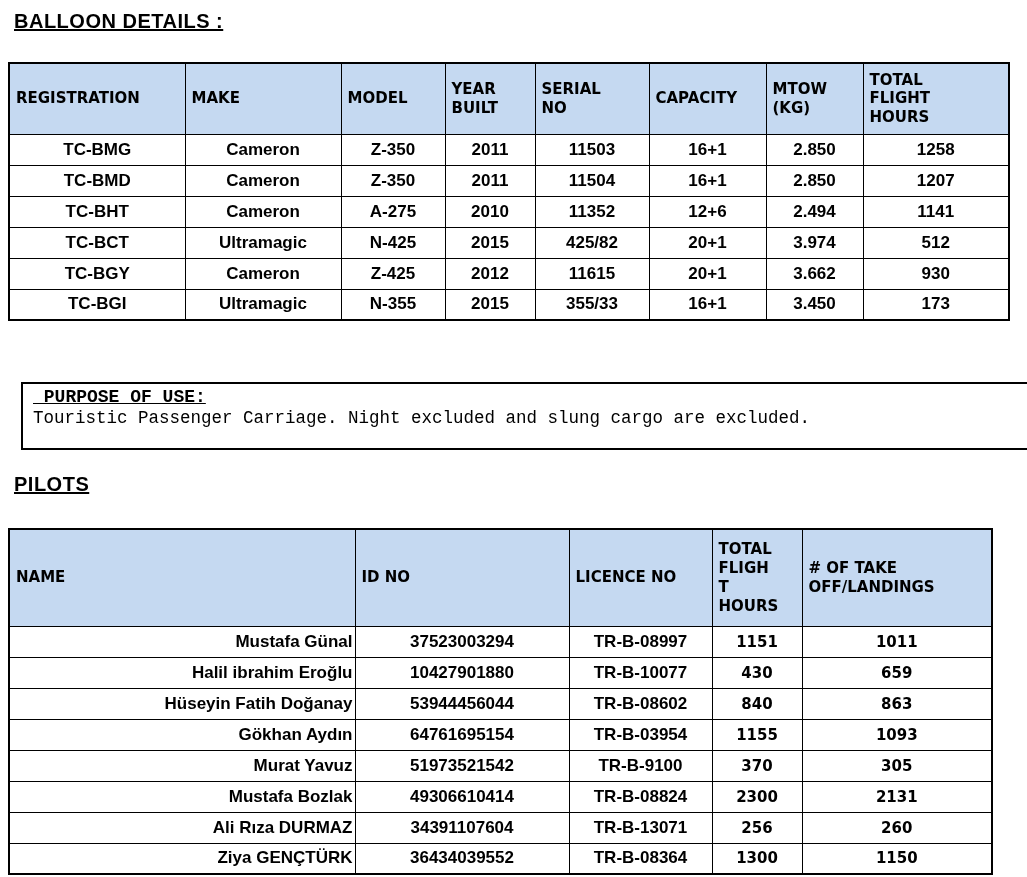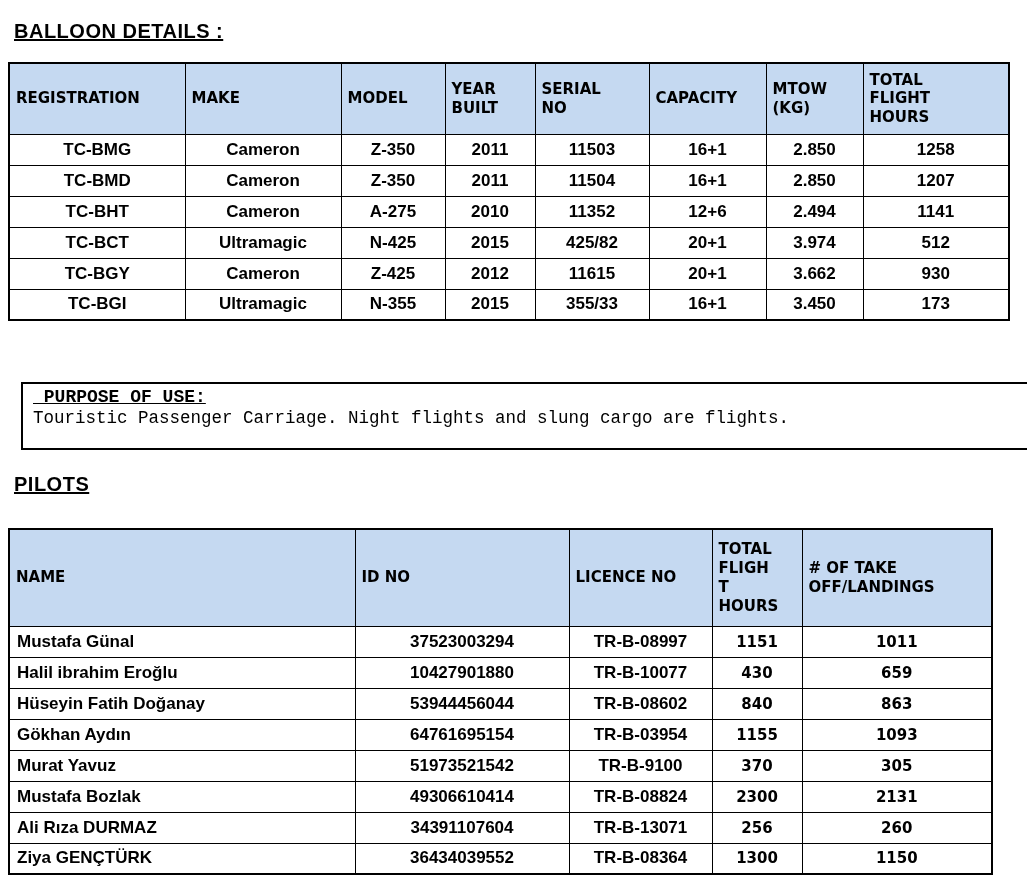--- a/index.html
+++ b/index.html
@@ -13,21 +13,21 @@
   }
   .section-title {
     position: absolute;
     font-family: "Liberation Sans", sans-serif;
     font-size: 20px;
     font-weight: bold;
     text-decoration: underline;
     letter-spacing: 0.5px;
     white-space: pre;
   }
-  #balloon-title { left: 14px; top: 20px; }
+  #balloon-title { left: 14px; top: 10px; }
   #pilots-title  { left: 14px; top: 473px; }
 
   table.data-table {
     position: absolute;
     border-collapse: collapse;
     table-layout: fixed;
     border: 2px solid #000;
   }
   table.data-table th, table.data-table td {
     border: 1px solid #000;
@@ -88,21 +88,21 @@
 
   
   #pilots-table { left: 8px; top: 528px; width: 983px; }
   #pilots-table thead tr { height: 97px; }
   #pilots-table tbody tr { height: 31px; }
   #pilots-table col.col-name { width: 346px; }
   #pilots-table col.col-id_no { width: 214px; }
   #pilots-table col.col-licence_no { width: 143px; }
   #pilots-table col.col-total_flight_hours { width: 90px; }
   #pilots-table col.col-takeoff_landings { width: 190px; }
-  #pilots-table td.cell-name { text-align: left; padding-left: 7px; }
+  #pilots-table td.cell-name { text-align: right; padding-left: 7px; }
   #pilots-table td.cell-total_flight_hours,
   #pilots-table td.cell-takeoff_landings {
     font-family: "DejaVu Sans", sans-serif;
     font-size: 15px;
   }
 </style>
 </head>
 <body>
 
 <div class="section-title" id="balloon-title">BALLOON DETAILS :</div>
@@ -194,21 +194,21 @@
         <td class="cell-serial_no">355/33</td>
         <td class="cell-capacity">16+1</td>
         <td class="cell-mtow_kg">3.450</td>
         <td class="cell-total_flight_hours">173</td>
       </tr>
     </tbody>
   </table>
 
 <div id="purpose-box">
   <div class="purpose-title"> PURPOSE OF USE:</div>
-  <div class="purpose-text">Touristic Passenger Carriage. Night flights and slung cargo are flights.</div>
+  <div class="purpose-text">Touristic Passenger Carriage. Night excluded and slung cargo are excluded.</div>
 </div>
 
 <div class="section-title" id="pilots-title">PILOTS</div>
 
 <table class="data-table" id="pilots-table" data-table="pilots_section.table">
     <colgroup>
       <col class="col-name">
       <col class="col-id_no">
       <col class="col-licence_no">
       <col class="col-total_flight_hours">

